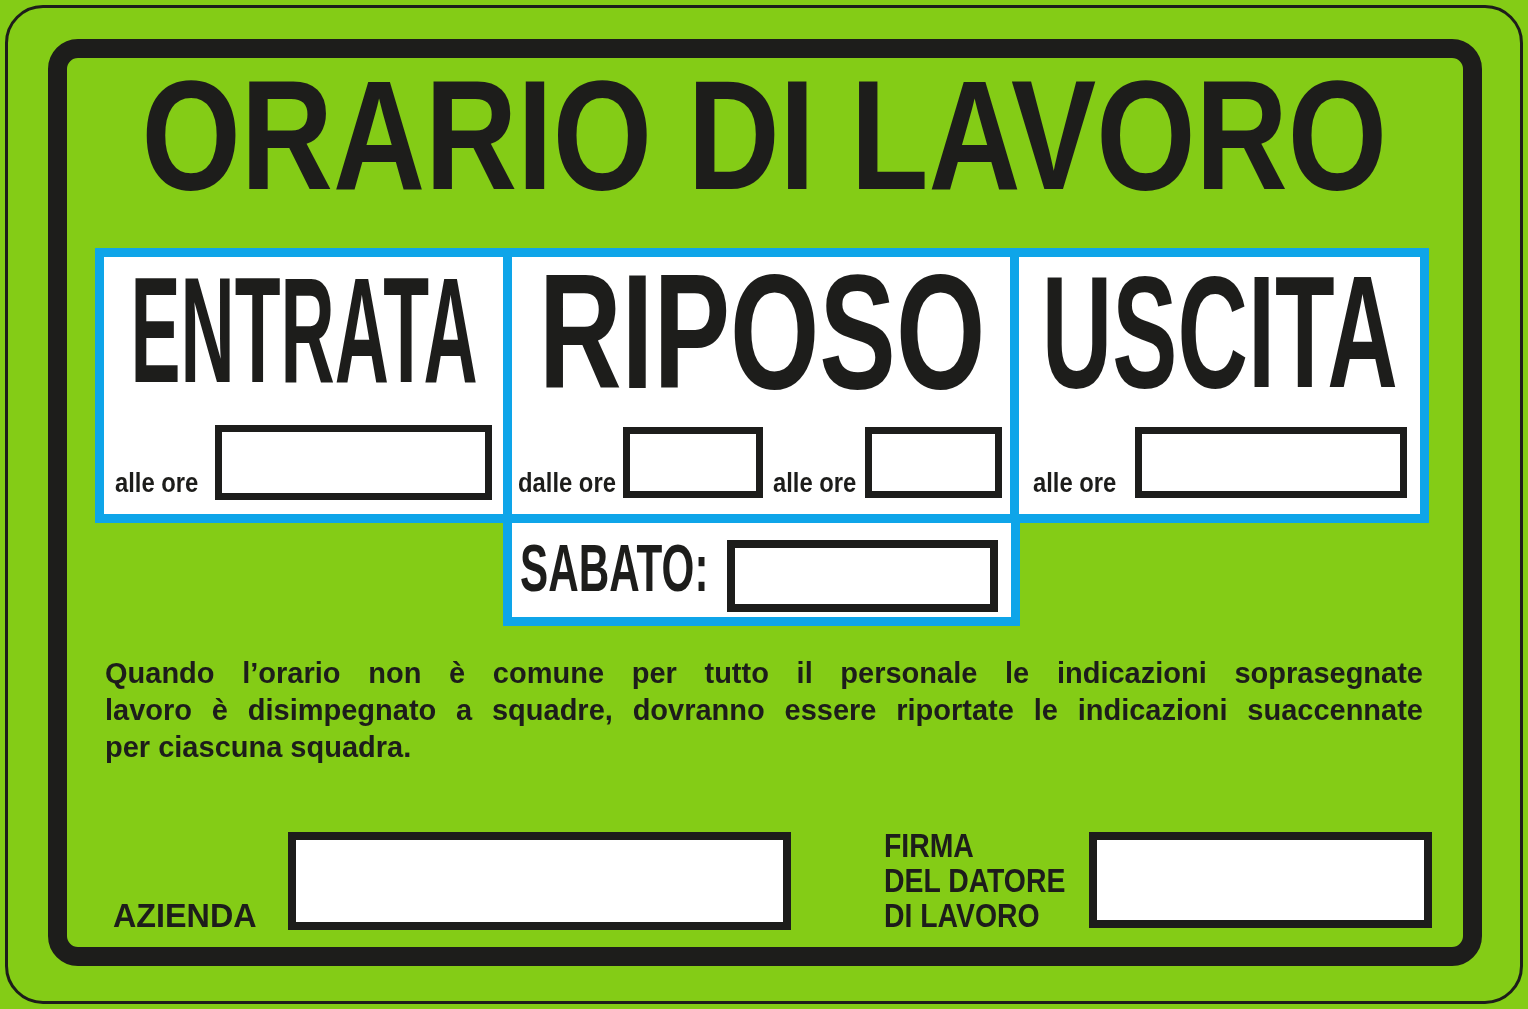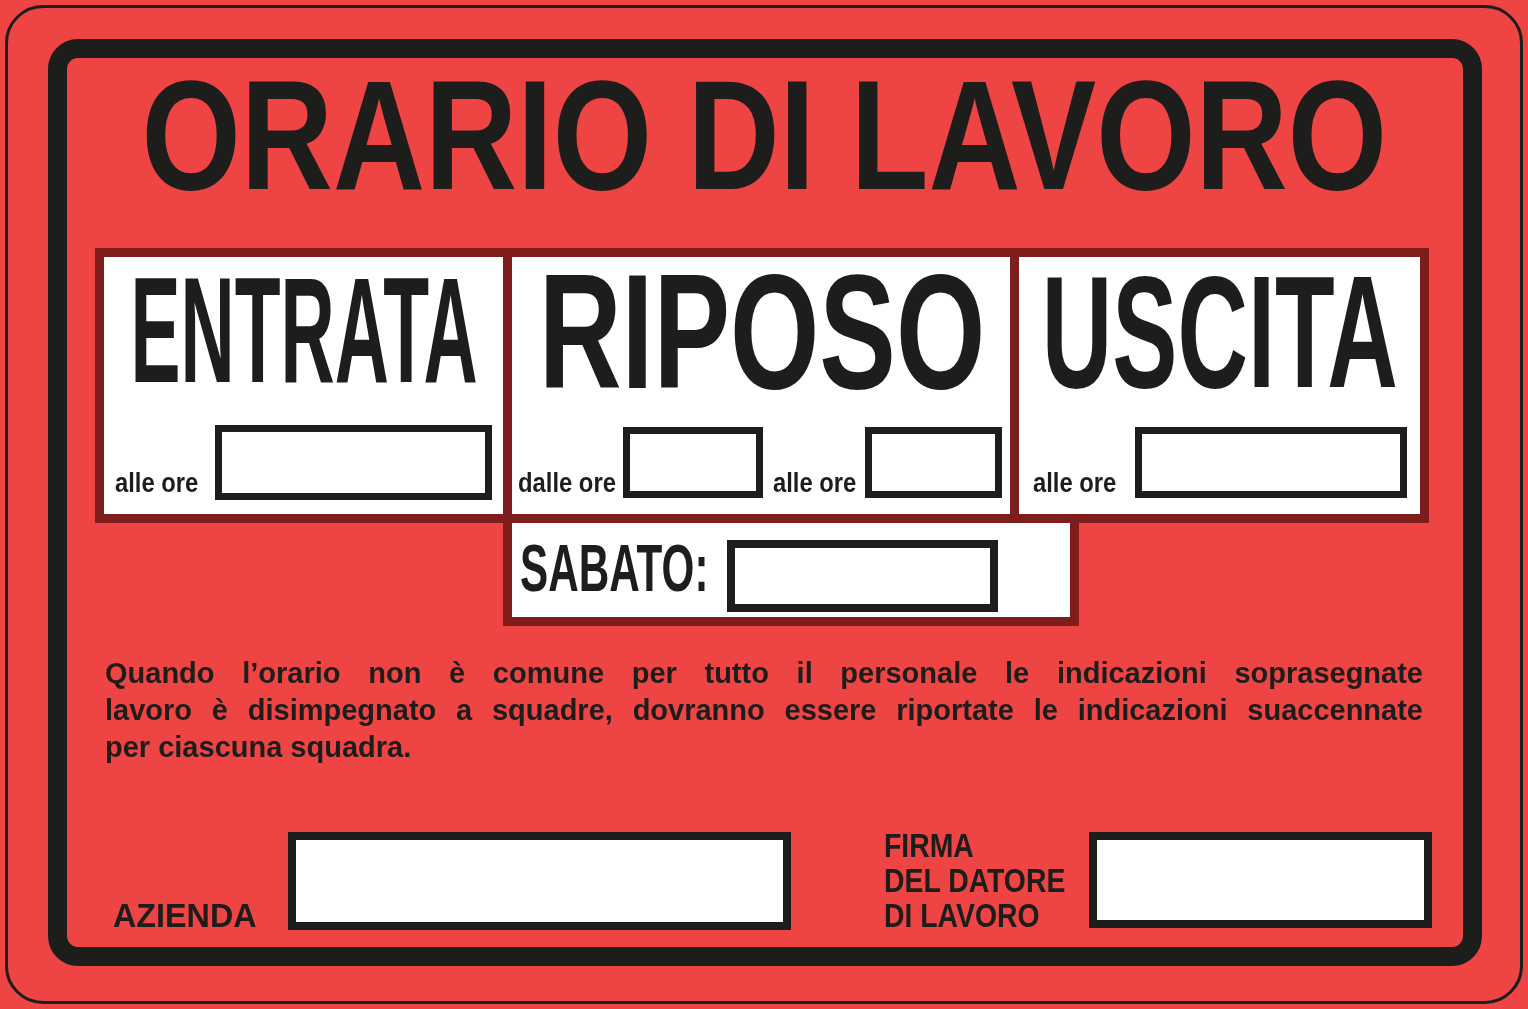--- a/index.html
+++ b/index.html
@@ -1,30 +1,30 @@
 <!DOCTYPE html>
 <html><head>
 <meta charset="utf-8">
 <style>
   html,body{margin:0;padding:0;background:#fff;}
   .page{
-    position:relative;width:1528px;height:1009px;background:#ef4444;
+    position:relative;width:1528px;height:1009px;background:#84cc16;
     font-family:"Liberation Sans",sans-serif;color:#1d1d1b;overflow:hidden;
   }
   
   .thin-frame{position:absolute;inset:5px;border:3px solid #1d1d1b;border-radius:38px;}
   
   .thick-frame{position:absolute;left:48px;right:46px;top:39px;bottom:43px;
     border:19px solid #1d1d1b;border-radius:30px;}
   
   .title{position:absolute;left:0;right:0;top:57px;display:flex;justify-content:center;
     font-weight:bold;font-size:156px;line-height:1;white-space:nowrap;}
   .title>span{transform:scaleX(.818);transform-origin:50% 50%;}
   
-  .colbox{position:absolute;border:9px solid #7f1d1d;background:#fff;box-sizing:border-box;}
+  .colbox{position:absolute;border:9px solid #0ea5e9;background:#fff;box-sizing:border-box;}
   .col-header{position:absolute;left:0;right:0;display:flex;justify-content:center;
     font-weight:bold;line-height:1;white-space:nowrap;}
   .col-header>span{transform-origin:50% 50%;}
   .h-entrata{top:-2px;font-size:150px;}  .h-entrata>span{transform:scaleX(.50);}
   .h-riposo{top:-7px;font-size:164px;}   .h-riposo>span{transform:scaleX(.70);}
   .h-uscita{top:-5px;font-size:160px;}   .h-uscita>span{transform:scaleX(.61);}
   .small-label{position:absolute;font-weight:bold;font-size:28px;line-height:1;
     white-space:nowrap;transform:scaleX(.85);transform-origin:0 50%;}
   .field{position:absolute;border:7px solid #1d1d1b;background:#fff;box-sizing:border-box;}
   .field.thick{border-width:8px;}
@@ -73,21 +73,21 @@
   </div>
 
   <div class="colbox" style="left:1010px;top:248px;width:419px;height:275px;padding-left:16px;">
     <div class="col-header h-uscita">
       <span>USCITA</span>
     </div>
     <div class="small-label" style="left:14px;top:212px;">alle ore</div>
     <div class="field" style="left:116px;top:170px;width:272px;height:71px;"></div>
   </div>
 
-  <div class="colbox" style="left:503px;top:514px;width:576px;height:112px;">
+  <div class="colbox" style="left:503px;top:514px;width:517px;height:112px;">
     <div class="sabato-label">SABATO:</div>
     <div class="field thick" style="left:215px;top:17px;width:271px;height:72px;"></div>
   </div>
 
   <div class="note">
     <div class="jline">Quando l’orario non è comune per tutto il personale le indicazioni soprasegnate</div>
     <div class="jline">lavoro è disimpegnato a squadre, dovranno essere riportate le indicazioni suaccennate</div>
     <div class="jline last">per ciascuna squadra.</div>
   </div>
 

